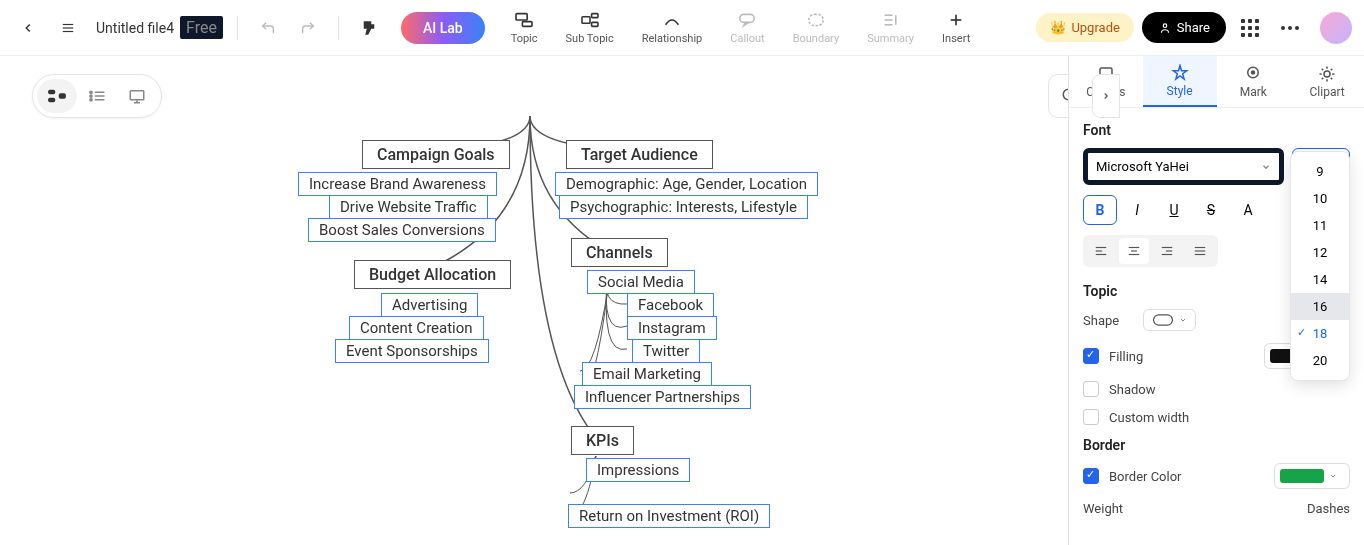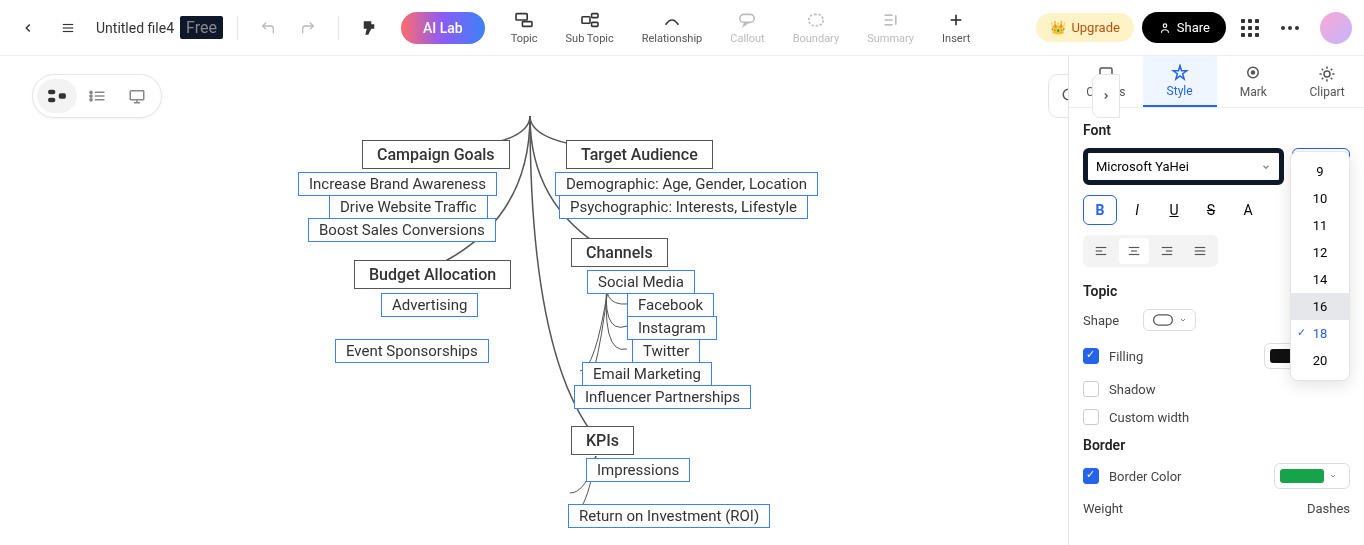--- a/index.html
+++ b/index.html
@@ -268,20 +268,21 @@
   <div class="node branch" style="left:571px;top:182px">Channels</div>
   <div class="node" style="left:587px;top:214px">Social Media</div>
   <div class="node" style="left:627px;top:237px">Facebook</div>
   <div class="node" style="left:627px;top:260px">Instagram</div>
   <div class="node" style="left:632px;top:283px">Twitter</div>
   <div class="node" style="left:582px;top:306px">Email Marketing</div>
   <div class="node" style="left:574px;top:329px">Influencer Partnerships</div>
 
   <div class="node branch" style="left:354px;top:204px">Budget Allocation</div>
   <div class="node" style="left:381px;top:237px">Advertising</div>
+  <div class="node" style="left:349px;top:260px">Content Creation</div>
   <div class="node" style="left:335px;top:283px">Event Sponsorships</div>
 
   <div class="node branch" style="left:571px;top:370px">KPIs</div>
   <div class="node" style="left:586px;top:402px">Impressions</div>
   <div class="node" style="left:568px;top:448px">Return on Investment (ROI)</div>
 </div>
 
 <div class="side-panel">
   <div class="panel-tabs">
     <div class="panel-tab">

